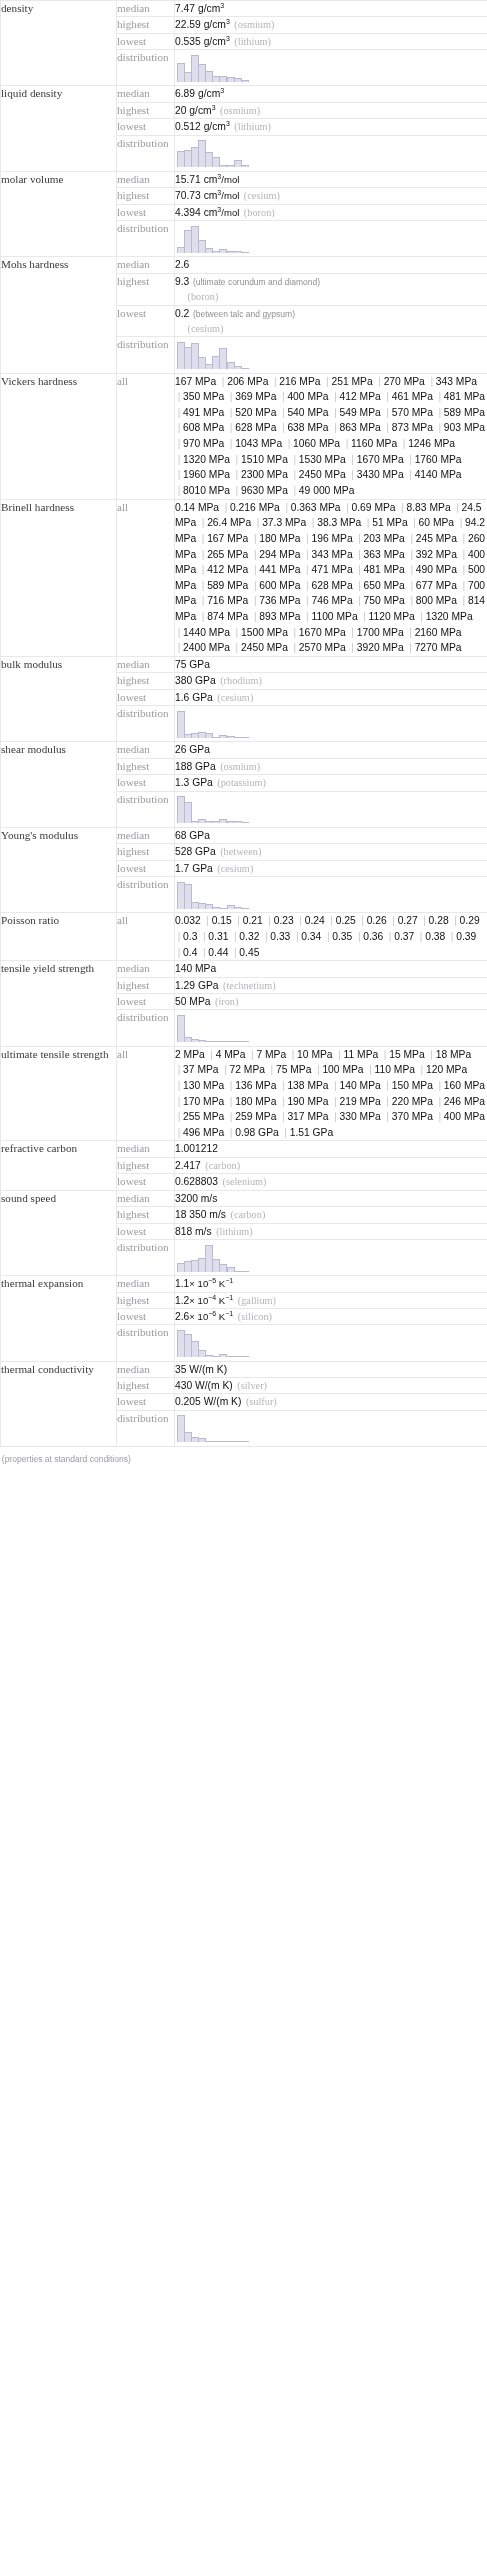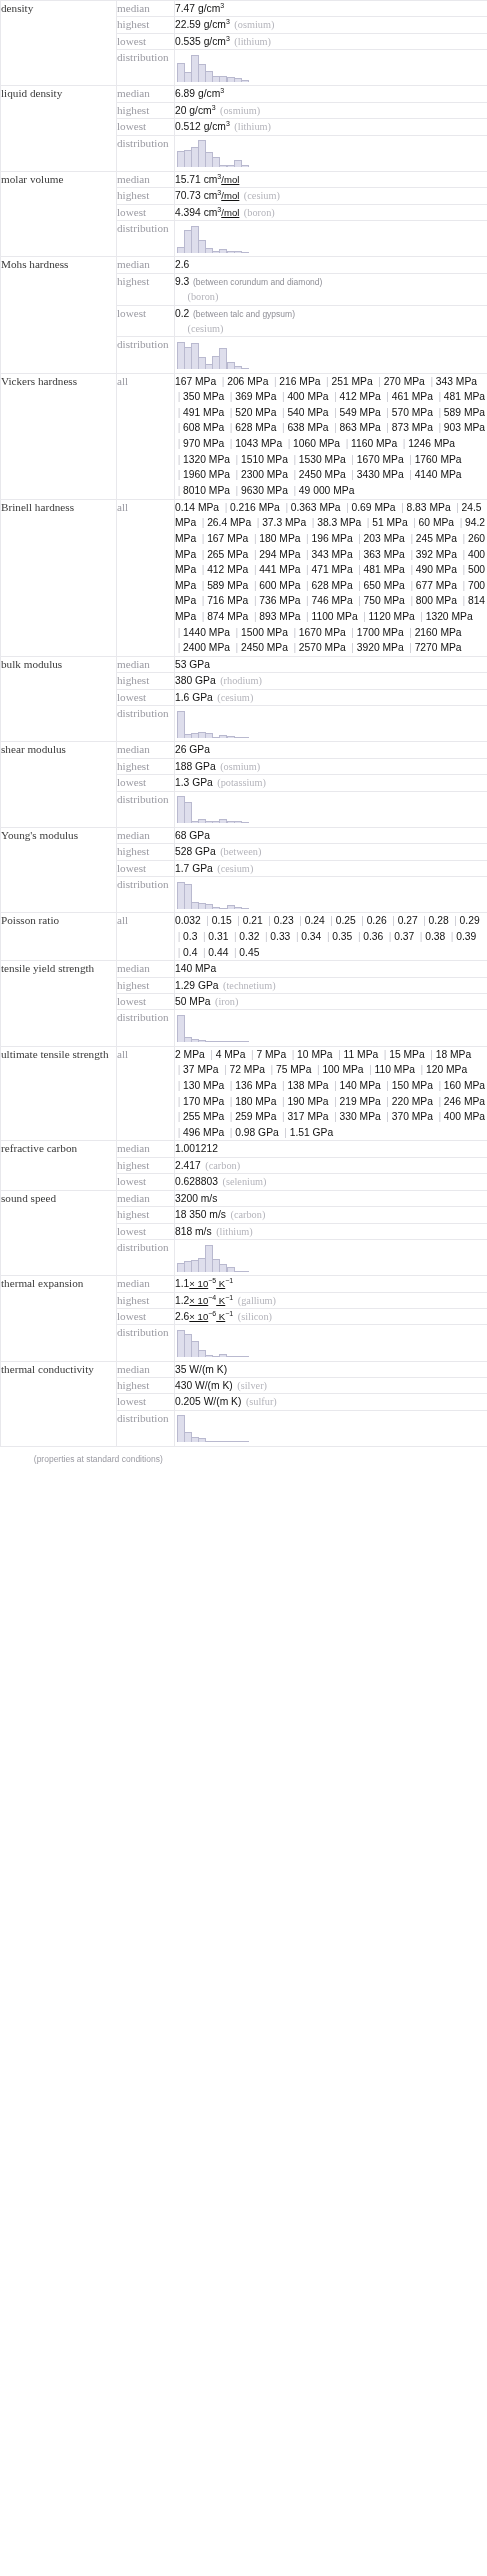--- a/index.html
+++ b/index.html
@@ -68,21 +68,21 @@
   }
   .qual-serif-block {
     display: block;
     font-family: "Liberation Serif", serif;
     font-size: 10.3px;
     color: #b4b4bb;
     margin-left: 12.5px;
   }
   sup { font-size: 0.68em; vertical-align: super; line-height: 0; }
   .sep { color: #c8c8d0; padding: 0 2.7px; }
-  .unit { font-size: 0.93em; text-decoration: underline; }
+  .unit { font-size: 0.93em; }
 
   .hist {
     display: block;
     padding: 4.5px 0 3.6px 1.8px;
   }
   .hist-inner {
     display: flex;
     align-items: flex-end;
     height: 27px;
   }
@@ -92,21 +92,20 @@
     border-bottom: none;
     width: 8px;
     margin: 0;
     margin-right: -0.9px;
   }
   .footnote {
     font-family: "Liberation Sans", sans-serif;
     font-size: 8.5px;
     color: #9a9aa2;
     padding: 7.1px 0 3.6px 1.8px;
-    margin-left: 32px;
   }
 </style>
 </head>
 <body>
 
 <div id="root">
   <table class="props">
     <tbody id="tbody">
         <tr>
           <td class="prop-name" rowspan="4">density</td>
@@ -204,21 +203,21 @@
             </span>
           </td>
         </tr>
         <tr>
           <td class="prop-name" rowspan="4">Mohs hardness</td>
           <td class="stat-name">median</td>
           <td class="stat-value"><span>2.6</span></td>
         </tr>
         <tr>
           <td class="stat-name">highest</td>
-          <td class="stat-value"><span>9.3</span><span class="qual2">(between corundum and diamond)</span><span class="qual-serif-block">(boron)</span></td>
+          <td class="stat-value"><span>9.3</span><span class="qual2">(ultimate corundum and diamond)</span><span class="qual-serif-block">(boron)</span></td>
         </tr>
         <tr>
           <td class="stat-name">lowest</td>
           <td class="stat-value"><span>0.2</span><span class="qual2">(between talc and gypsum)</span><span class="qual-serif-block">(cesium)</span></td>
         </tr>
         <tr>
           <td class="stat-name">distribution</td>
           <td class="stat-value">
             <span class="hist">
               <span class="hist-inner">
@@ -242,21 +241,21 @@
           <td class="stat-value list"><span>167 MPa</span> <span class="sep">|</span><span>206 MPa</span> <span class="sep">|</span><span>216 MPa</span> <span class="sep">|</span><span>251 MPa</span> <span class="sep">|</span><span>270 MPa</span> <span class="sep">|</span><span>343 MPa</span> <span class="sep">|</span><span>350 MPa</span> <span class="sep">|</span><span>369 MPa</span> <span class="sep">|</span><span>400 MPa</span> <span class="sep">|</span><span>412 MPa</span> <span class="sep">|</span><span>461 MPa</span> <span class="sep">|</span><span>481 MPa</span> <span class="sep">|</span><span>491 MPa</span> <span class="sep">|</span><span>520 MPa</span> <span class="sep">|</span><span>540 MPa</span> <span class="sep">|</span><span>549 MPa</span> <span class="sep">|</span><span>570 MPa</span> <span class="sep">|</span><span>589 MPa</span> <span class="sep">|</span><span>608 MPa</span> <span class="sep">|</span><span>628 MPa</span> <span class="sep">|</span><span>638 MPa</span> <span class="sep">|</span><span>863 MPa</span> <span class="sep">|</span><span>873 MPa</span> <span class="sep">|</span><span>903 MPa</span> <span class="sep">|</span><span>970 MPa</span> <span class="sep">|</span><span>1043 MPa</span> <span class="sep">|</span><span>1060 MPa</span> <span class="sep">|</span><span>1160 MPa</span> <span class="sep">|</span><span>1246 MPa</span> <span class="sep">|</span><span>1320 MPa</span> <span class="sep">|</span><span>1510 MPa</span> <span class="sep">|</span><span>1530 MPa</span> <span class="sep">|</span><span>1670 MPa</span> <span class="sep">|</span><span>1760 MPa</span> <span class="sep">|</span><span>1960 MPa</span> <span class="sep">|</span><span>2300 MPa</span> <span class="sep">|</span><span>2450 MPa</span> <span class="sep">|</span><span>3430 MPa</span> <span class="sep">|</span><span>4140 MPa</span> <span class="sep">|</span><span>8010 MPa</span> <span class="sep">|</span><span>9630 MPa</span> <span class="sep">|</span><span>49 000 MPa</span></td>
         </tr>
         <tr>
           <td class="prop-name" rowspan="1">Brinell hardness</td>
           <td class="stat-name">all</td>
           <td class="stat-value list"><span>0.14 MPa</span> <span class="sep">|</span><span>0.216 MPa</span> <span class="sep">|</span><span>0.363 MPa</span> <span class="sep">|</span><span>0.69 MPa</span> <span class="sep">|</span><span>8.83 MPa</span> <span class="sep">|</span><span>24.5 MPa</span> <span class="sep">|</span><span>26.4 MPa</span> <span class="sep">|</span><span>37.3 MPa</span> <span class="sep">|</span><span>38.3 MPa</span> <span class="sep">|</span><span>51 MPa</span> <span class="sep">|</span><span>60 MPa</span> <span class="sep">|</span><span>94.2 MPa</span> <span class="sep">|</span><span>167 MPa</span> <span class="sep">|</span><span>180 MPa</span> <span class="sep">|</span><span>196 MPa</span> <span class="sep">|</span><span>203 MPa</span> <span class="sep">|</span><span>245 MPa</span> <span class="sep">|</span><span>260 MPa</span> <span class="sep">|</span><span>265 MPa</span> <span class="sep">|</span><span>294 MPa</span> <span class="sep">|</span><span>343 MPa</span> <span class="sep">|</span><span>363 MPa</span> <span class="sep">|</span><span>392 MPa</span> <span class="sep">|</span><span>400 MPa</span> <span class="sep">|</span><span>412 MPa</span> <span class="sep">|</span><span>441 MPa</span> <span class="sep">|</span><span>471 MPa</span> <span class="sep">|</span><span>481 MPa</span> <span class="sep">|</span><span>490 MPa</span> <span class="sep">|</span><span>500 MPa</span> <span class="sep">|</span><span>589 MPa</span> <span class="sep">|</span><span>600 MPa</span> <span class="sep">|</span><span>628 MPa</span> <span class="sep">|</span><span>650 MPa</span> <span class="sep">|</span><span>677 MPa</span> <span class="sep">|</span><span>700 MPa</span> <span class="sep">|</span><span>716 MPa</span> <span class="sep">|</span><span>736 MPa</span> <span class="sep">|</span><span>746 MPa</span> <span class="sep">|</span><span>750 MPa</span> <span class="sep">|</span><span>800 MPa</span> <span class="sep">|</span><span>814 MPa</span> <span class="sep">|</span><span>874 MPa</span> <span class="sep">|</span><span>893 MPa</span> <span class="sep">|</span><span>1100 MPa</span> <span class="sep">|</span><span>1120 MPa</span> <span class="sep">|</span><span>1320 MPa</span> <span class="sep">|</span><span>1440 MPa</span> <span class="sep">|</span><span>1500 MPa</span> <span class="sep">|</span><span>1670 MPa</span> <span class="sep">|</span><span>1700 MPa</span> <span class="sep">|</span><span>2160 MPa</span> <span class="sep">|</span><span>2400 MPa</span> <span class="sep">|</span><span>2450 MPa</span> <span class="sep">|</span><span>2570 MPa</span> <span class="sep">|</span><span>3920 MPa</span> <span class="sep">|</span><span>7270 MPa</span></td>
         </tr>
         <tr>
           <td class="prop-name" rowspan="4">bulk modulus</td>
           <td class="stat-name">median</td>
-          <td class="stat-value"><span>53 GPa</span></td>
+          <td class="stat-value"><span>75 GPa</span></td>
         </tr>
         <tr>
           <td class="stat-name">highest</td>
           <td class="stat-value"><span>380 GPa</span><span class="qual">(rhodium)</span></td>
         </tr>
         <tr>
           <td class="stat-name">lowest</td>
           <td class="stat-value"><span>1.6 GPa</span><span class="qual">(cesium)</span></td>
         </tr>
         <tr>

